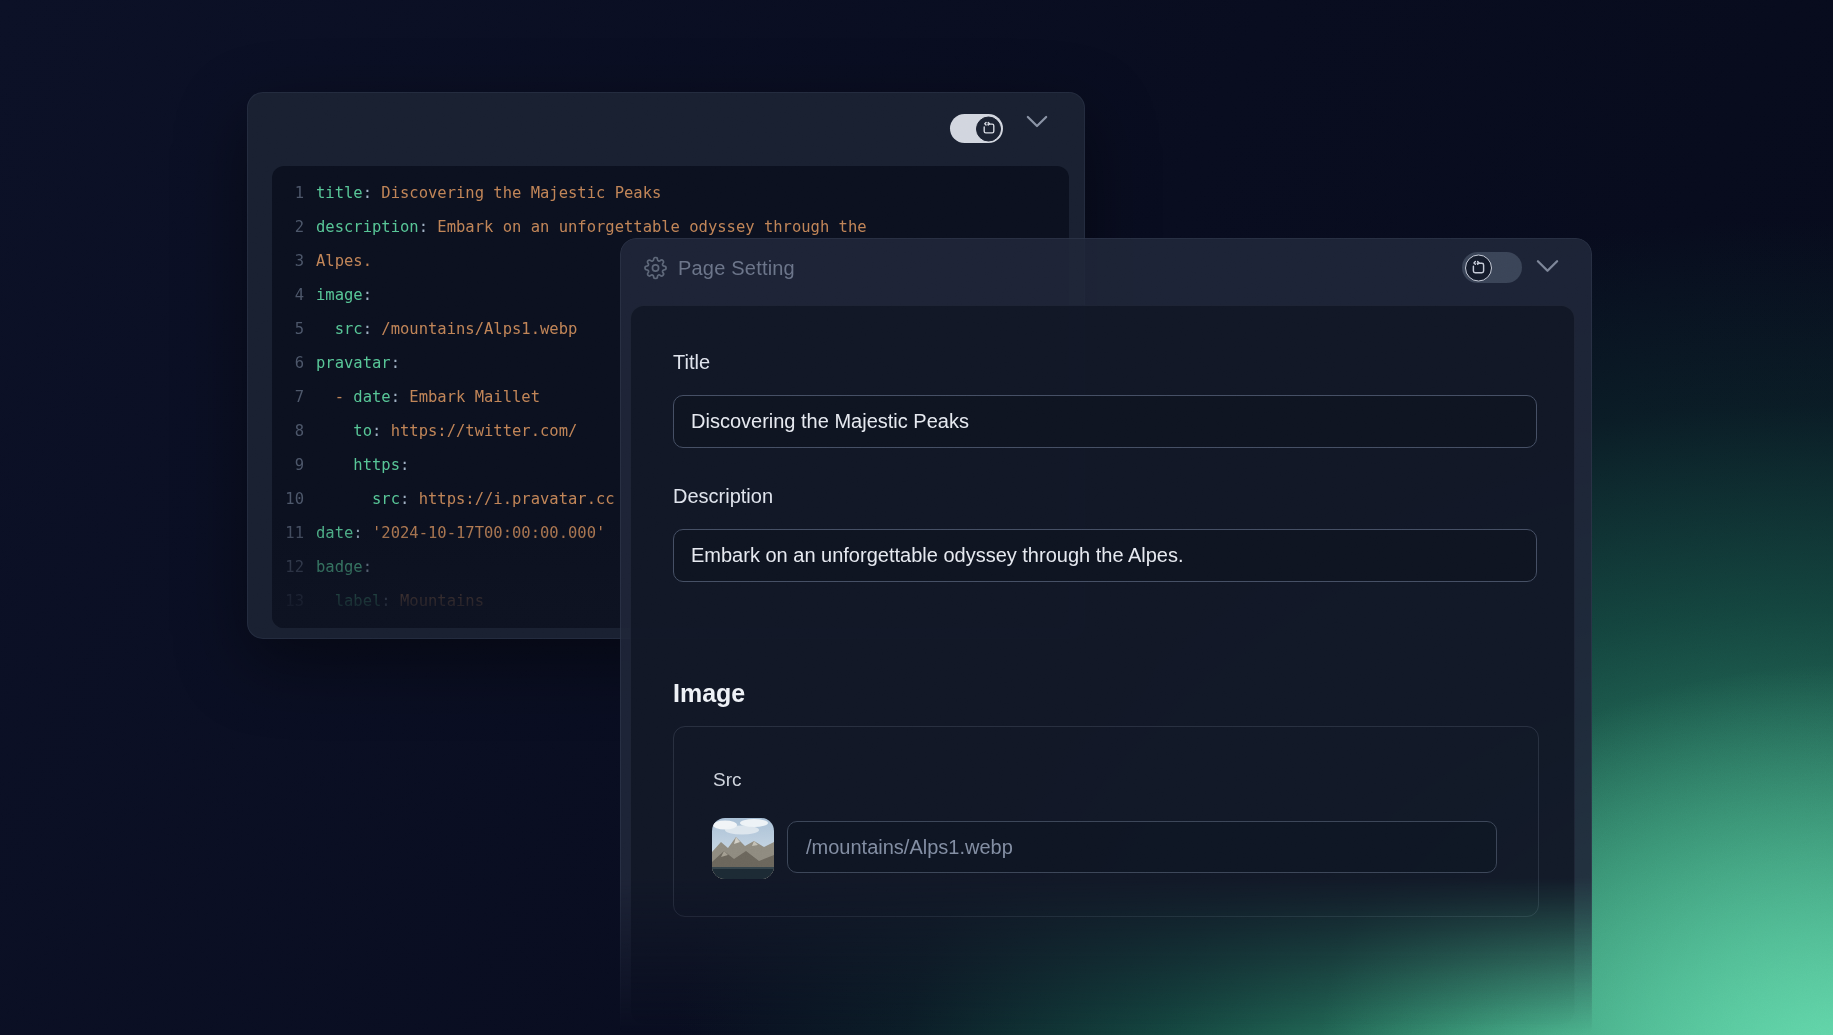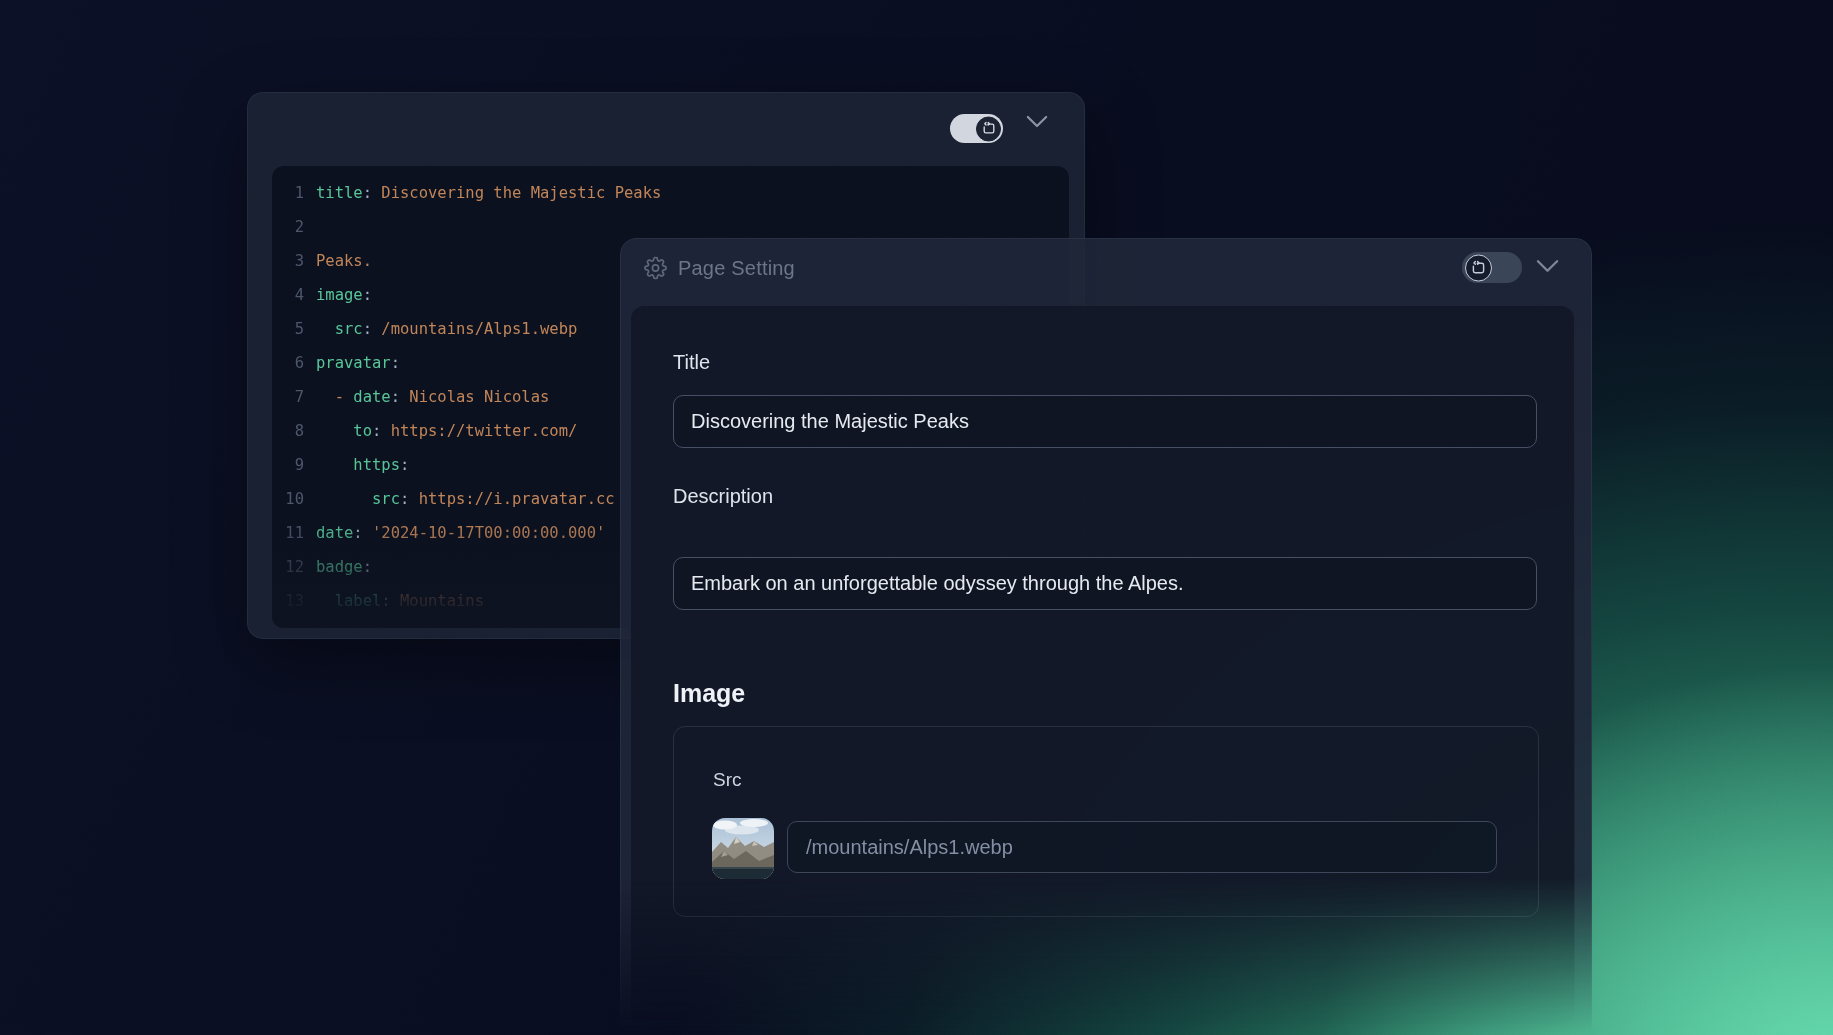--- a/index.html
+++ b/index.html
@@ -60,21 +60,21 @@
   #form-card{position:absolute;left:9px;top:66px;width:945px;height:720px;border-radius:14px;
       background:rgba(14,20,34,0.78);border:1px solid rgba(150,165,195,0.09);box-sizing:border-box;}
   .field-label{position:absolute;left:42px;font-size:20px;font-weight:500;color:#dfe3ec;}
   .text-input{position:absolute;left:42px;width:864px;height:53px;box-sizing:border-box;
       background:rgba(9,14,26,0.35);border:1.4px solid #454f64;border-radius:10px;
       color:#e6e9f0;font-size:20px;font-family:"Liberation Sans",sans-serif;
       padding:0 17px;outline:none;}
   #title-label{top:45px;}
   #title-input{top:89px;}
   #desc-label{top:179px;}
-  #desc-input{top:223px;margin-top:28px;}
+  #desc-input{top:223px;}
   #image-heading{position:absolute;left:42px;top:373px;font-size:25px;font-weight:700;color:#eef1f6;}
   #image-group{position:absolute;left:42px;top:420px;width:866px;height:191px;border-radius:12px;
       border:1px solid rgba(160,175,200,0.16);box-sizing:border-box;}
   #src-label{position:absolute;left:39px;top:42px;font-size:19px;font-weight:500;color:#cfd4dd;}
   #src-thumb{position:absolute;left:38px;top:91px;width:62px;height:61px;border-radius:13px;overflow:hidden;line-height:0;}
   #src-input{position:absolute;left:113px;top:94px;width:710px;height:52px;box-sizing:border-box;
       background:rgba(9,14,26,0.25);border:1.3px solid #3c4658;border-radius:10px;
       color:#828da2;font-size:20px;font-family:"Liberation Sans",sans-serif;padding:0 18px;outline:none;}
 </style>
 </head>
@@ -104,26 +104,26 @@
       </span>
     </div>
     <span class="chev">
       <svg width="22" height="13" viewBox="0 0 24 14" fill="none" stroke="currentColor" stroke-width="2.4" stroke-linecap="round" stroke-linejoin="round">
           <path d="M2 2l10 10L22 2"></path>
         </svg>
     </span>
 
     <div id="codebox">
       <div class="code-line"><span class="ln">1</span><span class="code-txt"><span class="tk-key">title</span><span class="tk-colon">: </span><span class="tk-val">Discovering the Majestic Peaks</span></span></div>
-        <div class="code-line"><span class="ln">2</span></div>
-        <div class="code-line"><span class="ln">3</span><span class="code-txt"><span class="tk-val">Peaks.</span></span></div>
+        <div class="code-line"><span class="ln">2</span><span class="code-txt"><span class="tk-key">description</span><span class="tk-colon">: </span><span class="tk-val">Embark on an unforgettable odyssey through the</span></span></div>
+        <div class="code-line"><span class="ln">3</span><span class="code-txt"><span class="tk-val">Alpes.</span></span></div>
         <div class="code-line"><span class="ln">4</span><span class="code-txt"><span class="tk-key">image</span><span class="tk-colon">:</span></span></div>
         <div class="code-line"><span class="ln">5</span><span class="code-txt"><span class="tk-plain">  </span><span class="tk-key">src</span><span class="tk-colon">: </span><span class="tk-val">/mountains/Alps1.webp</span></span></div>
         <div class="code-line"><span class="ln">6</span><span class="code-txt"><span class="tk-key">pravatar</span><span class="tk-colon">:</span></span></div>
-        <div class="code-line"><span class="ln">7</span><span class="code-txt"><span class="tk-plain">  </span><span class="tk-val">- </span><span class="tk-key">date</span><span class="tk-colon">: </span><span class="tk-val">Nicolas Nicolas</span></span></div>
+        <div class="code-line"><span class="ln">7</span><span class="code-txt"><span class="tk-plain">  </span><span class="tk-val">- </span><span class="tk-key">date</span><span class="tk-colon">: </span><span class="tk-val">Embark Maillet</span></span></div>
         <div class="code-line"><span class="ln">8</span><span class="code-txt"><span class="tk-plain">    </span><span class="tk-key">to</span><span class="tk-colon">: </span><span class="tk-val">https://twitter.com/</span></span></div>
         <div class="code-line"><span class="ln">9</span><span class="code-txt"><span class="tk-plain">    </span><span class="tk-key">https</span><span class="tk-colon">:</span></span></div>
         <div class="code-line"><span class="ln">10</span><span class="code-txt"><span class="tk-plain">      </span><span class="tk-key">src</span><span class="tk-colon">: </span><span class="tk-val">https://i.pravatar.cc</span></span></div>
         <div class="code-line"><span class="ln">11</span><span class="code-txt"><span class="tk-key">date</span><span class="tk-colon">: </span><span class="tk-val">'2024-10-17T00:00:00.000'</span></span></div>
         <div class="code-line"><span class="ln">12</span><span class="code-txt"><span class="tk-key">badge</span><span class="tk-colon">:</span></span></div>
         <div class="code-line"><span class="ln">13</span><span class="code-txt"><span class="tk-plain">  </span><span class="tk-key">label</span><span class="tk-colon">: </span><span class="tk-val">Mountains</span></span></div>
         <div class="fade"></div>
     </div>
   </div>
 

